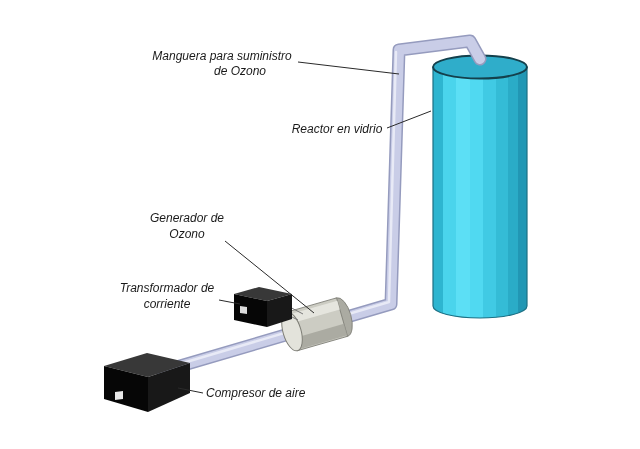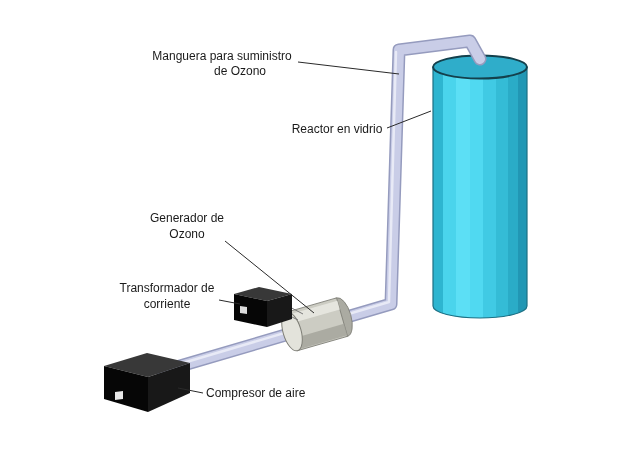--- a/index.html
+++ b/index.html
@@ -7,20 +7,21 @@
     padding: 0;
     background: #ffffff;
     font-family: "Liberation Sans", sans-serif;
   }
   .stage {
     position: relative;
     width: 640px;
     height: 449px;
     background: #ffffff;
     overflow: hidden;
+    font-style: italic;
   }
   svg text {
     font-family: "Liberation Sans", sans-serif;
     font-size: 12px;
     fill: #1a1a1a;
   }
 </style>
 </head>
 <body>
 

